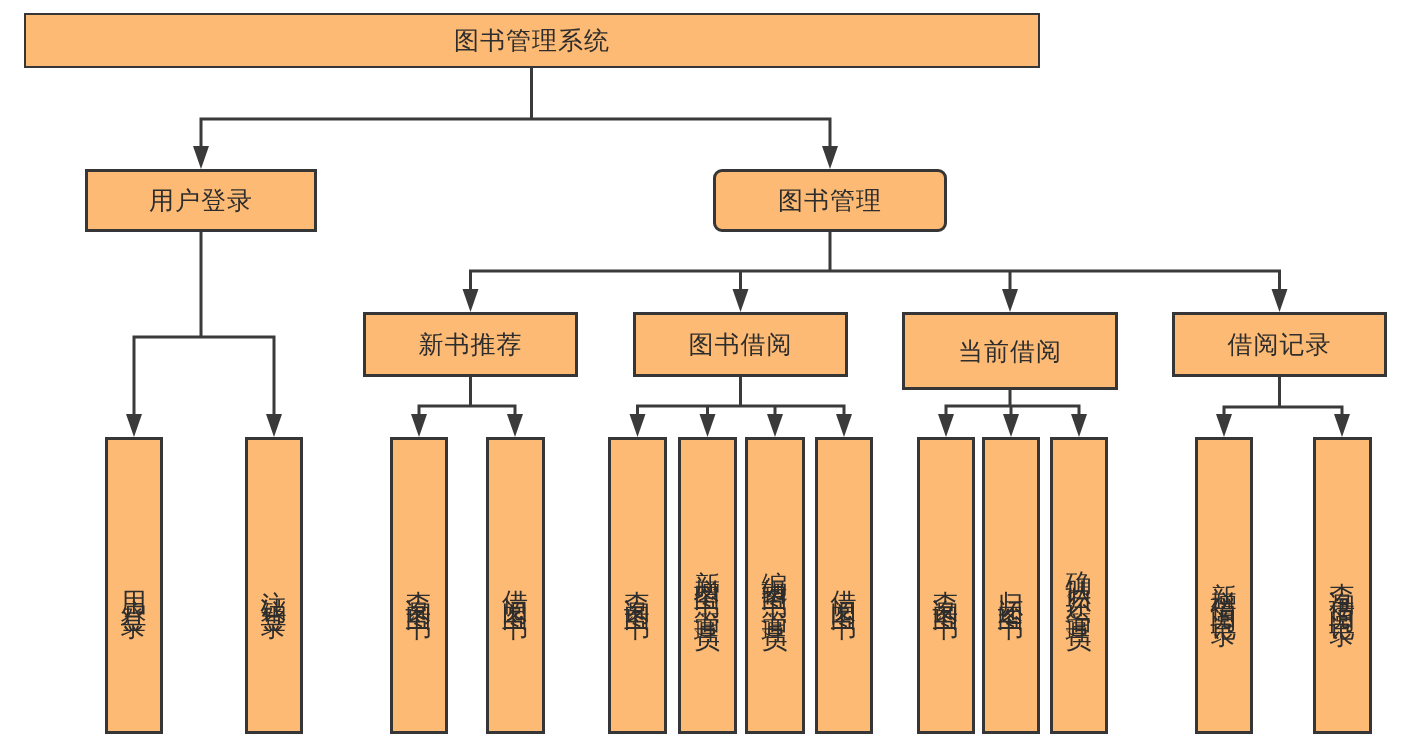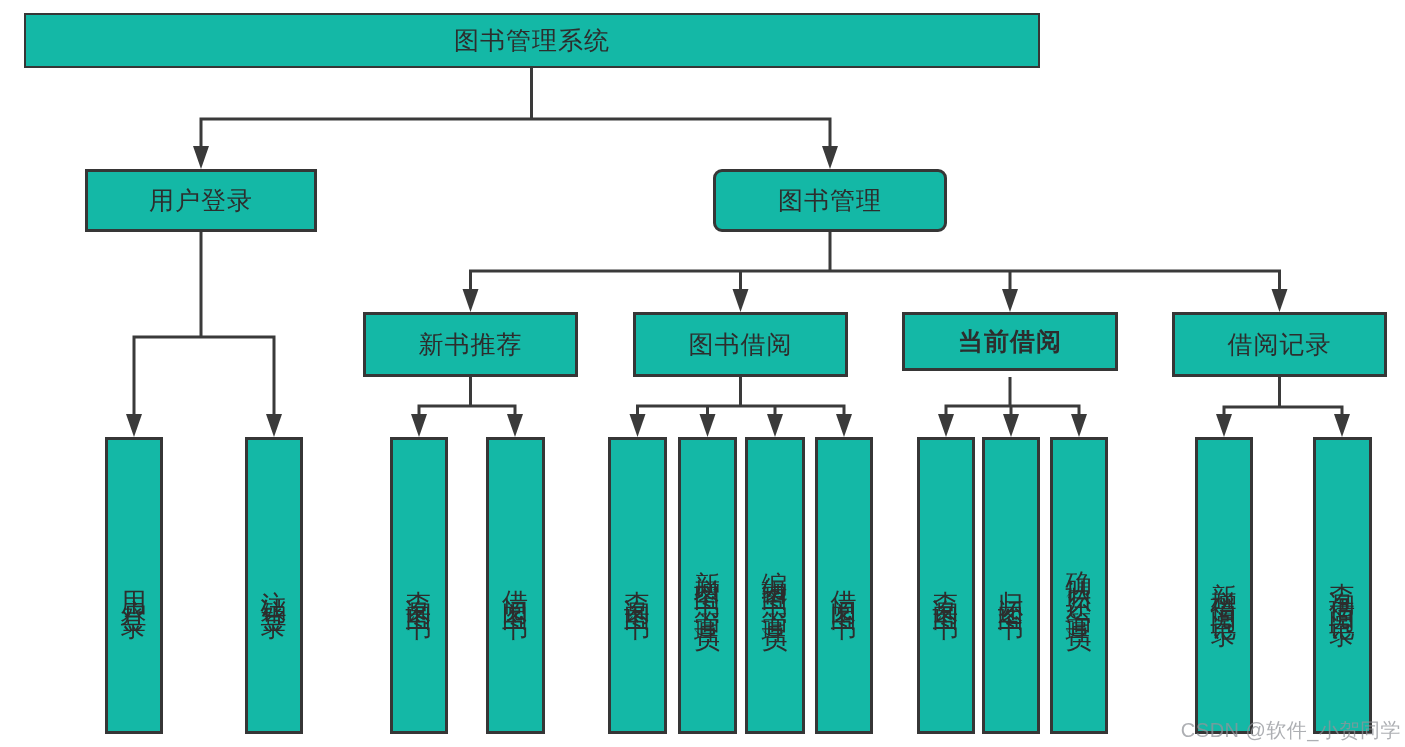--- a/index.html
+++ b/index.html
@@ -2,36 +2,36 @@
 <html><head>
 <meta charset="utf-8">
 <style>
   html,body{margin:0;padding:0;background:#ffffff;}
   .stage{
     position:relative;width:1405px;height:747px;background:#ffffff;overflow:hidden;
     font-family:"Liberation Sans","DejaVu Sans",sans-serif;color:#2d2d2d;
   }
   .connectors{position:absolute;left:0;top:0;width:1405px;height:747px;}
   .box{
-    position:absolute;box-sizing:border-box;background:#14b8a6;
+    position:absolute;box-sizing:border-box;background:#fdba74;
     border:3px solid #363636;display:flex;align-items:center;justify-content:center;
     font-size:25px;letter-spacing:1px;white-space:nowrap;z-index:2;
   }
   .box.root{border-width:2px;}
   .vbox{
     writing-mode:vertical-lr;text-orientation:mixed;
     font-size:26px;letter-spacing:8px;line-height:1;white-space:normal;
   }
   
   .n-root{left:24px;top:13px;width:1016px;height:55px;}
   .n-user-login{left:85px;top:169px;width:232px;height:63px;}
   .n-book-mgmt{left:713px;top:169px;width:234px;height:63px;border-radius:9px;}
   .n-new-book{left:363px;top:312px;width:215px;height:65px;}
   .n-book-borrow{left:633px;top:312px;width:215px;height:65px;}
-  .n-cur-borrow{left:902px;top:312px;width:216px;height:59px;font-weight:bold;}
+  .n-cur-borrow{left:902px;top:312px;width:216px;height:78px;}
   .n-records{left:1172px;top:312px;width:215px;height:65px;}
   .l-a1{left:105px;top:437px;width:58px;height:297px;}
   .l-a2{left:245px;top:437px;width:58px;height:297px;}
   .l-b1{left:390px;top:437px;width:58px;height:297px;}
   .l-b2{left:486px;top:437px;width:59px;height:297px;}
   .l-c1{left:608px;top:437px;width:59px;height:297px;}
   .l-c2{left:678px;top:437px;width:59px;height:297px;}
   .l-c3{left:745px;top:437px;width:60px;height:297px;}
   .l-c4{left:815px;top:437px;width:58px;height:297px;}
   .l-d1{left:917px;top:437px;width:58px;height:297px;}
@@ -120,15 +120,14 @@
   <div class="box vbox l-c3">编辑图书（管理员）</div>
   <div class="box vbox l-c4">借阅图书</div>
 
   <div class="box vbox l-d1">查询图书</div>
   <div class="box vbox l-d2">归还图书</div>
   <div class="box vbox l-d3">确认归还（管理员）</div>
 
   <div class="box vbox l-e1">新增借阅记录</div>
   <div class="box vbox l-e2">查询借阅记录</div>
 
-  <div class="watermark">CSDN @软件_小贺同学</div>
 
 </div>
 
 </body></html>

